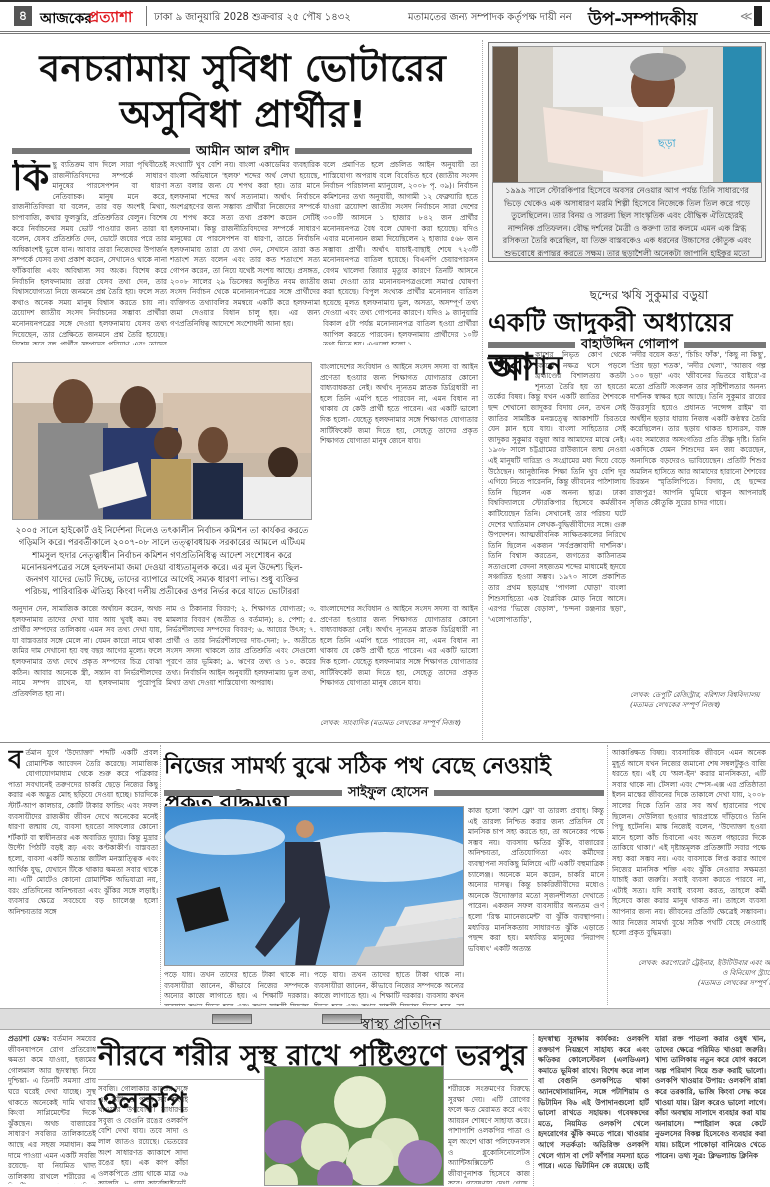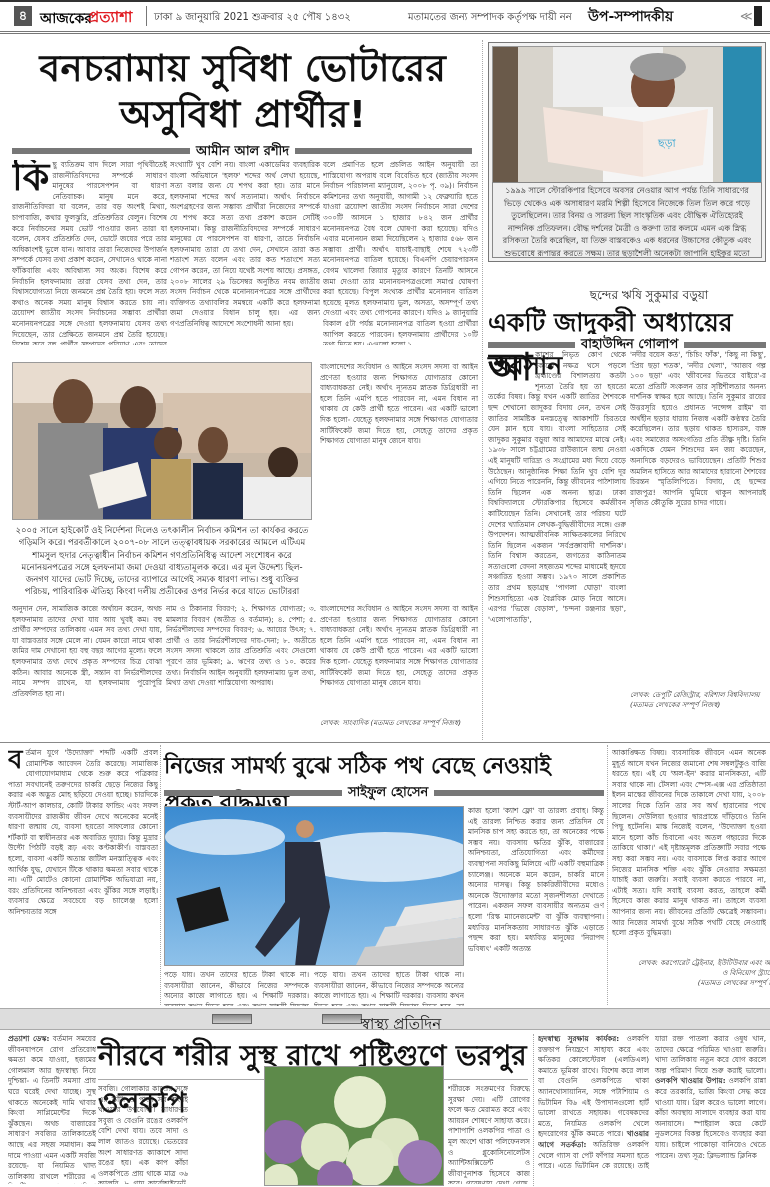--- a/index.html
+++ b/index.html
@@ -5,21 +5,21 @@
   * { box-sizing: border-box; margin: 0; padding: 0; }
   body { width: 770px; height: 1187px; background: #fff; font-family: "DejaVu Sans", sans-serif; color: #222; overflow: hidden; position: relative; }
   .abs { position: absolute; }
   .masthead { left: 0; top: 0; width: 770px; height: 34px; border-top: 2px solid #333; border-bottom: 3px double #777; }
   .pagenum { left: 14px; top: 6px; width: 18px; height: 20px; background: #555; color: #fff; font-size: 13px; font-weight: bold; text-align: center; line-height: 20px; }
   .logo1 { left: 40px; top: 7px; font-size: 14px; font-weight: bold; color: #000000; }
   .logo2 { left: 88px; top: 5px; font-size: 15px; font-weight: bold; color: #e11b22; }
   .logo-sep { left: 146px; top: 6px; width: 1px; height: 20px; background: #777; }
   .dateline { left: 154px; top: 9px; font-size: 10px; color: #333; }
   .disclaimer { left: 408px; top: 9px; font-size: 10px; color: #333; }
-  .section-title { left: 588px; top: 5px; font-size: 14px; font-weight: bold; color: #111; }
+  .section-title { left: 588px; top: 5px; font-size: 18px; font-weight: bold; color: #111; }
   .sec-arrow { left: 740px; top: 9px; font-size: 12px; color: #888; }
   .sec-block { left: 754px; top: 6px; width: 8px; height: 20px; background: #222; }
   .col-rule { width: 1px; border-left: 1px dotted #aaa; }
   .headline-main { left: 8px; top: 46px; width: 470px; text-align: center; font-size: 37px; font-weight: bold; line-height: 46px; color: #111; letter-spacing: 0.5px; }
   .byline-bar { height: 6px; background: #777; }
   .byline { font-size: 13px; font-weight: bold; background: #fff; padding: 0 6px; color: #111; }
   .body-text { font-size: 7.2px; line-height: 10.6px; color: #333; text-align: justify; overflow: hidden; }
   .dropcap { float: left; font-size: 38px; line-height: 34px; font-weight: bold; margin-right: 3px; color: #111; }
   .photo { overflow: hidden; border: 1px solid #999; }
   .caption-box { background: #eee; border: 1px solid #888; font-size: 8px; line-height: 12.5px; text-align: center; color: #333; padding: 2px 6px; }
@@ -32,21 +32,21 @@
   .banner-bar { top: 1014px; width: 40px; height: 10px; background: linear-gradient(#888,#ccc); border: 1px solid #666; }
 </style>
 </head>
 <body>
 
 <div class="abs masthead"></div>
 <div class="abs pagenum">৪</div>
 <div class="abs logo1">আজকের</div>
 <div class="abs logo2">প্রত্যাশা</div>
 <div class="abs logo-sep"></div>
-<div class="abs dateline">ঢাকা ৯ জানুয়ারি 2021 শুক্রবার ২৫ পৌষ ১৪৩২</div>
+<div class="abs dateline">ঢাকা ৯ জানুয়ারি 2028 শুক্রবার ২৫ পৌষ ১৪৩২</div>
 <div class="abs disclaimer">মতামতের জন্য সম্পাদক কর্তৃপক্ষ দায়ী নন</div>
 <div class="abs section-title">উপ-সম্পাদকীয়</div>
 <div class="abs sec-arrow">≪</div>
 <div class="abs sec-block"></div>
 
 <div class="abs col-rule" style="left:482px;top:40px;height:700px;"></div>
 
 <div class="abs headline-main">বনচরামায় সুবিধা ভোটারের অসুবিধা প্রার্থীর!</div>
 <div class="abs byline-bar" style="left:12px;top:148px;width:460px;"></div>
 <div class="abs byline" style="left:190px;top:141px;">আমীন আল রশীদ</div>
@@ -183,21 +183,21 @@
     <circle cx="70" cy="112" r="18" fill="#8e6aa8"></circle>
     <circle cx="15" cy="115" r="18" fill="#e1e9c9"></circle>
   </svg>
 </div>
 <div class="abs body-text" style="left:448px;top:1084px;width:82px;height:100px;">
   <span>শরীরকে সংক্রমণের বিরুদ্ধে সুরক্ষা দেয়। এটি রোগের ফলে ক্ষত মেরামত করে এবং আয়রন শোষণে সাহায্য করে। পাশাপাশি ওলকপির পাতা ও মূল অংশে থাকা পলিফেনলস ও গ্লুকোসিনোলেটস অ্যান্টিঅক্সিডেন্ট ও জীবাণুনাশক হিসেবে কাজ করে। গবেষণায় দেখা গেছে, নিয়মিত ওলকপি খাওয়া কিছু নির্দিষ্ট ক্যানসারের ঝুঁকি কমাতে সহায়ক হতে পারে।</span>
   
   
 </div>
 <div class="abs col-rule" style="left:533px;top:1034px;height:152px;"></div>
-<div class="abs body-text" style="left:538px;top:1034px;width:228px;height:150px;column-count:2;column-gap:6px;">
+<div class="abs body-text" style="left:538px;top:1034px;width:228px;height:150px;column-count:2;column-gap:6px;font-weight:bold;">
   <b>হৃদস্বাস্থ্য সুরক্ষায় কার্যকর:</b>
   <span>ওলকপি রক্তচাপ নিয়ন্ত্রণে সাহায্য করে এবং ক্ষতিকর কোলেস্টেরল (এলডিএল) কমাতে ভূমিকা রাখে। বিশেষ করে লাল বা বেগুনি ওলকপিতে থাকা অ্যানথোসায়ানিন, সঙ্গে পটাশিয়াম ও ভিটামিন বি৬ এই উপাদানগুলো হার্ট ভালো রাখতে সহায়ক। গবেষকদের মতে, নিয়মিত ওলকপি খেলে হৃদরোগের ঝুঁকি কমতে পারে।</span>
   <b>খাওয়ার আগে সতর্কতা:</b>
   <span>অতিরিক্ত ওলকপি খেলে গ্যাস বা পেট ফাঁপার সমস্যা হতে পারে। এতে ভিটামিন কে রয়েছে। তাই যারা রক্ত পাতলা করার ওষুধ খান, তাদের ক্ষেত্রে পরিমিত খাওয়া জরুরি। খাদ্য তালিকায় নতুন করে যোগ করলে অল্প পরিমাণ দিয়ে শুরু করাই ভালো।</span>
   <b>ওলকপি খাওয়ার উপায়:</b>
   <span>ওলকপি রান্না করে তরকারি, ভাজি কিংবা সেদ্ধ করে খাওয়া যায়। গ্রিল করেও ভালো লাগে। কাঁচা অবস্থায় সালাদে ব্যবহার করা যায় অনায়াসে। স্পাইরাল করে কেটে নুডলসের বিকল্প হিসেবেও ব্যবহার করা যায়। চাইলে পাকোড়া বানিয়েও খেতে পারেন।</span>
   <span>তথ্য সূত্র: ক্লিভল্যান্ড ক্লিনিক</span>
 </div>
 
 </body></html>

